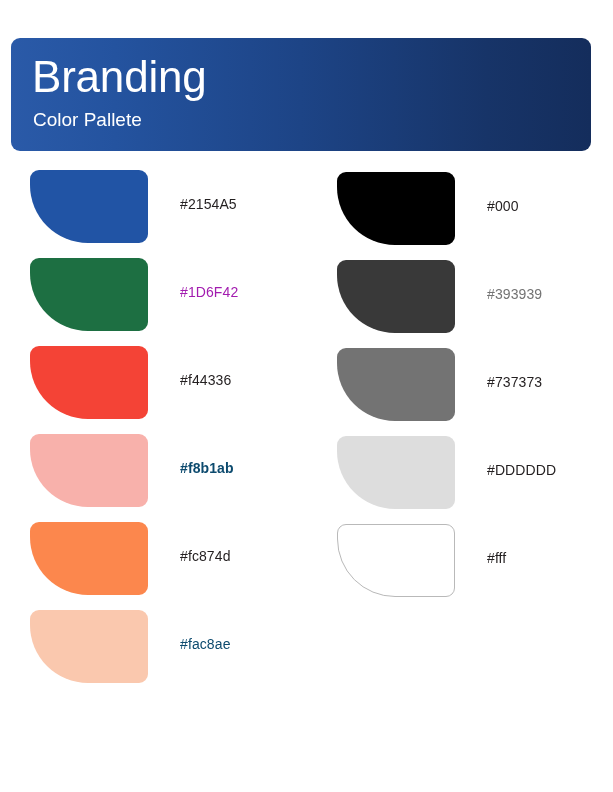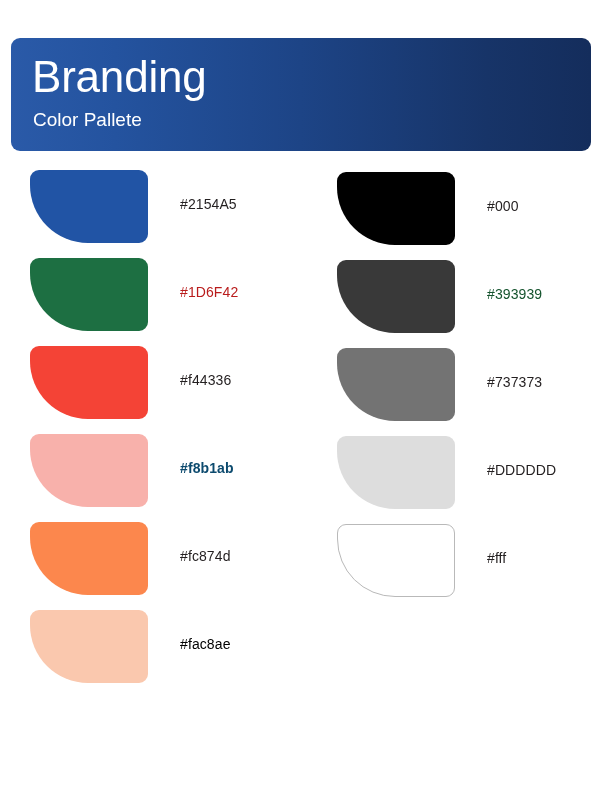--- a/index.html
+++ b/index.html
@@ -105,47 +105,47 @@
 </div>
 
 <div id="palette">
   <div class="palette-column" id="palette-column-left">
       <div class="swatch-row">
         <div class="swatch-chip" style="background: rgb(33, 84, 165);"></div>
         <div class="swatch-label" style="color: rgb(35, 31, 32);">#2154A5</div>
       </div>
       <div class="swatch-row">
         <div class="swatch-chip" style="background: rgb(29, 111, 66);"></div>
-        <div class="swatch-label" style="color: #b91c1c;">#1D6F42</div>
+        <div class="swatch-label" style="color: #a21caf;">#1D6F42</div>
       </div>
       <div class="swatch-row">
         <div class="swatch-chip" style="background: rgb(244, 67, 54);"></div>
         <div class="swatch-label" style="color: rgb(35, 31, 32);">#f44336</div>
       </div>
       <div class="swatch-row">
         <div class="swatch-chip" style="background: rgb(248, 177, 171);"></div>
         <div class="swatch-label" style="color: #0c4a6e; font-weight: bold;">#f8b1ab</div>
       </div>
       <div class="swatch-row">
         <div class="swatch-chip" style="background: rgb(252, 135, 77);"></div>
         <div class="swatch-label" style="color: rgb(35, 31, 32);">#fc874d</div>
       </div>
       <div class="swatch-row">
         <div class="swatch-chip" style="background: rgb(250, 200, 174);"></div>
-        <div class="swatch-label" style="color: #000000;">#fac8ae</div>
+        <div class="swatch-label" style="color: #0c4a6e;">#fac8ae</div>
       </div>
     </div>
   <div class="palette-column" id="palette-column-right">
       <div class="swatch-row">
         <div class="swatch-chip" style="background: rgb(0, 0, 0);"></div>
         <div class="swatch-label" style="color: rgb(35, 31, 32);">#000</div>
       </div>
       <div class="swatch-row">
         <div class="swatch-chip" style="background: rgb(57, 57, 57);"></div>
-        <div class="swatch-label" style="color: #14532d;">#393939</div>
+        <div class="swatch-label" style="color: #737373;">#393939</div>
       </div>
       <div class="swatch-row">
         <div class="swatch-chip" style="background: rgb(115, 115, 115);"></div>
         <div class="swatch-label" style="color: rgb(35, 31, 32);">#737373</div>
       </div>
       <div class="swatch-row">
         <div class="swatch-chip" style="background: rgb(221, 221, 221);"></div>
         <div class="swatch-label" style="color: rgb(35, 31, 32);">#DDDDDD</div>
       </div>
       <div class="swatch-row">

